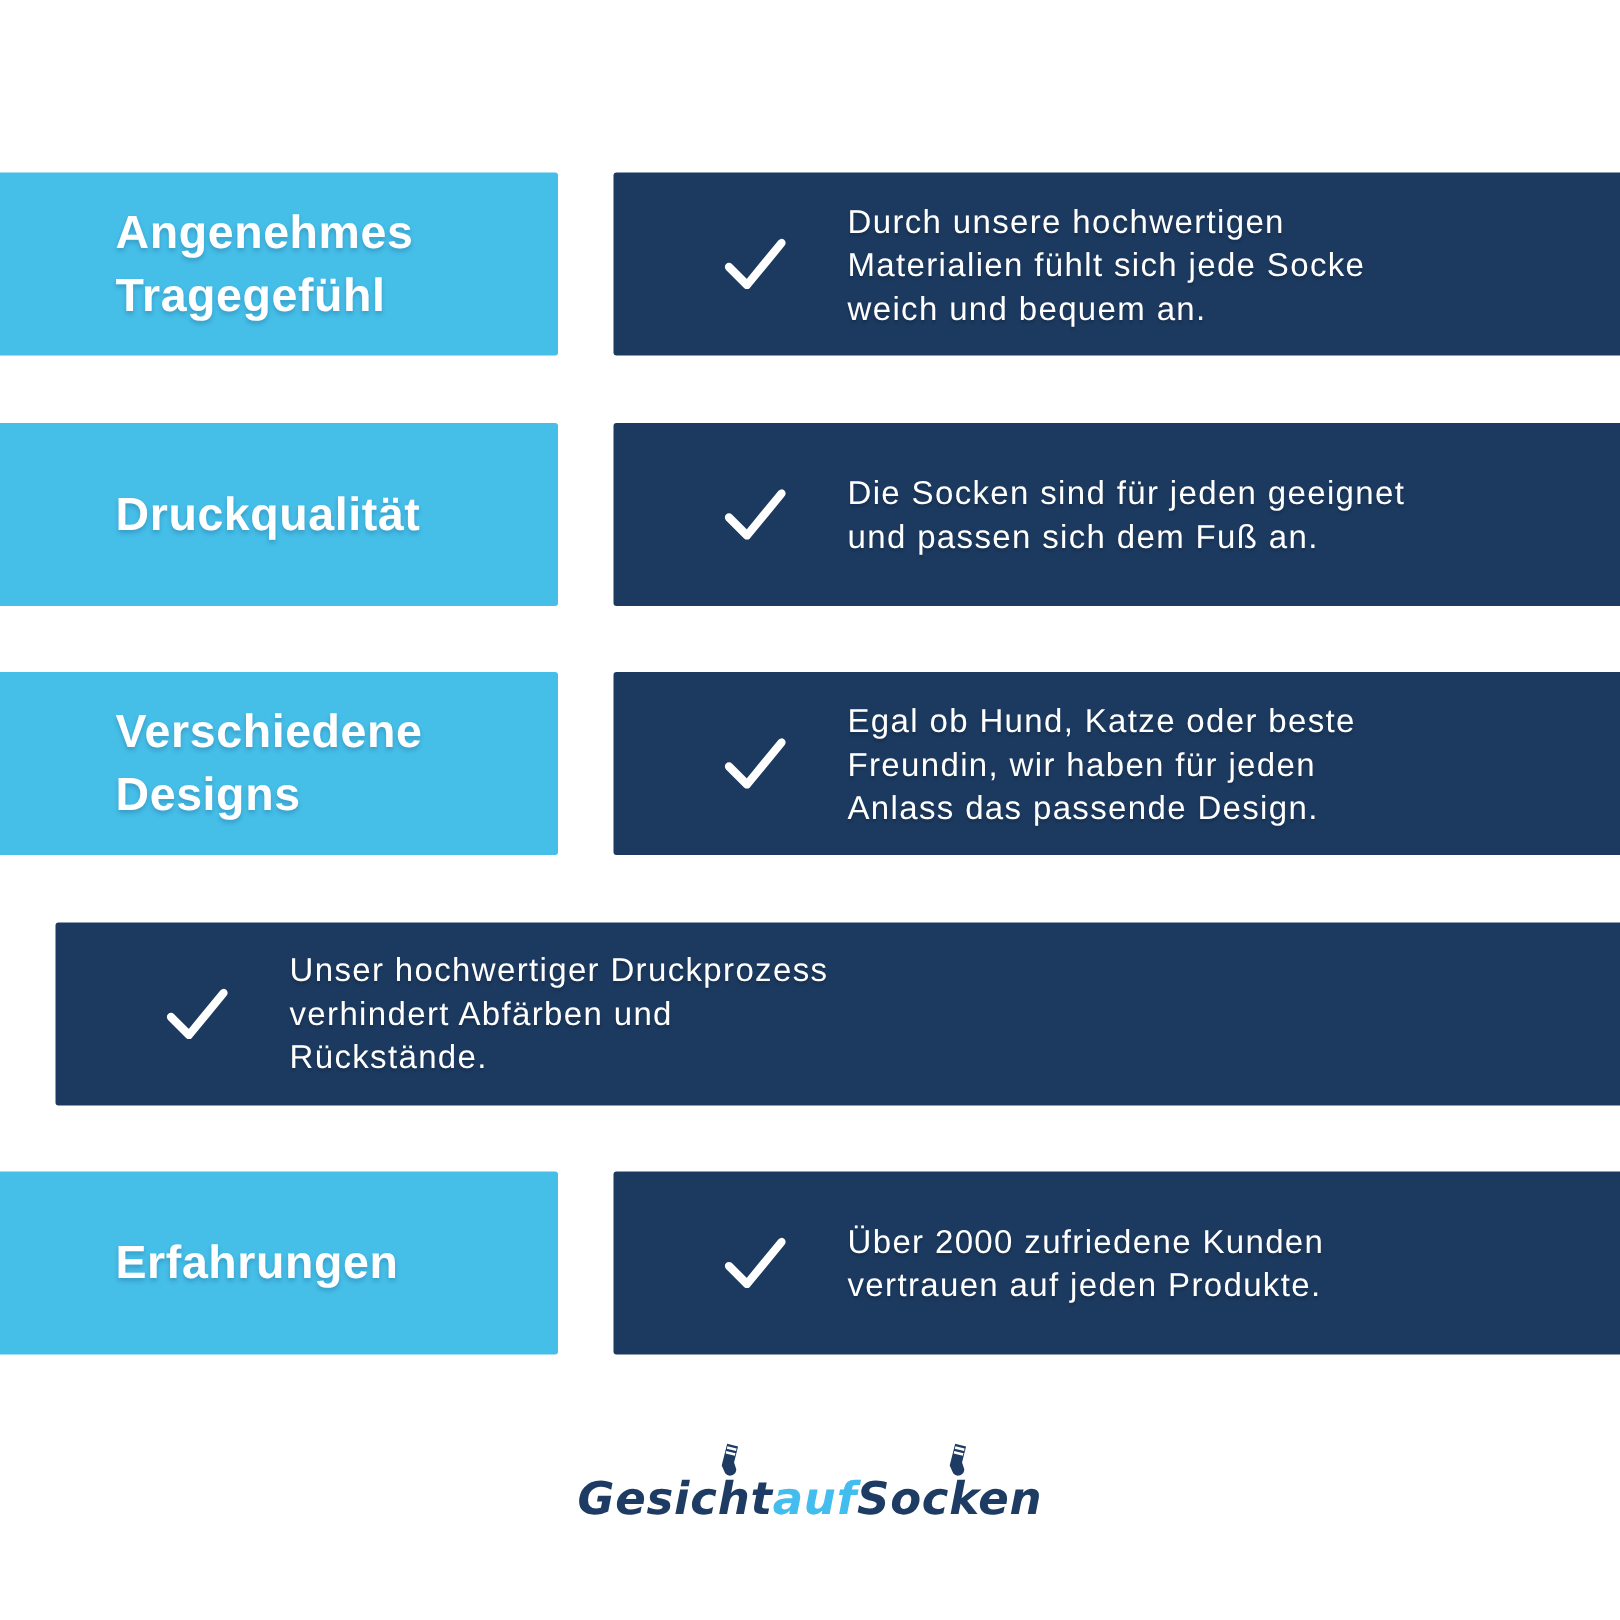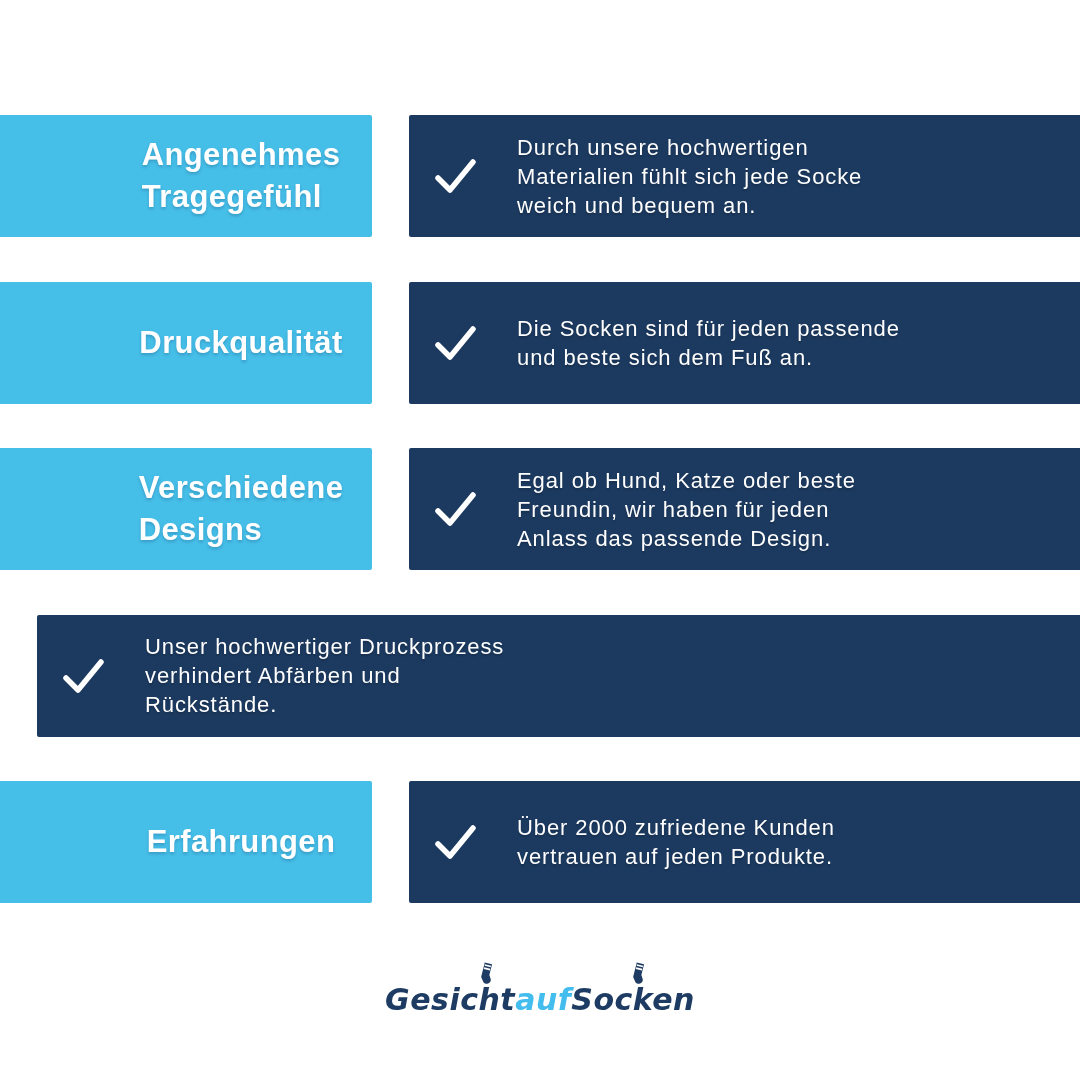--- a/index.html
+++ b/index.html
@@ -20,40 +20,39 @@
     flex-direction: column;
     gap: 44.5px;
   }
   .row { display: flex; height: 122px; }
   .label-box {
     width: 372px;
     flex: 0 0 372px;
     background: var(--label-box, #45BEE8);
     display: flex;
     align-items: center;
-    padding-left: 110px;
+    padding-left: 77px;
     box-sizing: border-box;
     border-radius: 0 2px 2px 0;
-    justify-content: center;
   }
   .label {
     color: var(--text, #ffffff);
     font-weight: 700;
     font-size: 31px;
     line-height: 42px;
     letter-spacing: 0.4px;
     text-shadow: 0 2px 3px rgba(18, 58, 98, 0.25);
   }
   .spacer { width: 37px; flex: 0 0 37px; }
   .desc-box {
     flex: 1;
     background: var(--desc-box, #1C3A60);
     display: flex;
     align-items: center;
-    padding-left: 20px;
+    padding-left: 68px;
     box-sizing: border-box;
     border-radius: 2px 0 0 2px;
   }
   .check {
     width: 52px;
     height: 52px;
     margin-right: 36px;
     flex: 0 0 52px;
   }
   .desc {
@@ -127,22 +126,22 @@
           <div class="lline">Druckqualität</div>
 
         </div>
       </div>
       <div class="spacer"></div>
       <div class="desc-box">
         <svg class="check" viewBox="0 0 52 52">
           <path d="M9 28 L21 40 L44 12" fill="none" stroke="#ffffff" stroke-width="5.5" stroke-linecap="round" stroke-linejoin="round"></path>
         </svg>
         <div class="desc">
-          <div class="dline">Die Socken sind für jeden passende</div>
-          <div class="dline">und beste sich dem Fuß an.</div>
+          <div class="dline">Die Socken sind für jeden geeignet</div>
+          <div class="dline">und passen sich dem Fuß an.</div>
 
         </div>
       </div>
     </div>
 
     <div class="row">
       <div class="label-box">
         <div class="label">
           <div class="lline">Verschiedene</div>
           <div class="lline">Designs</div>

